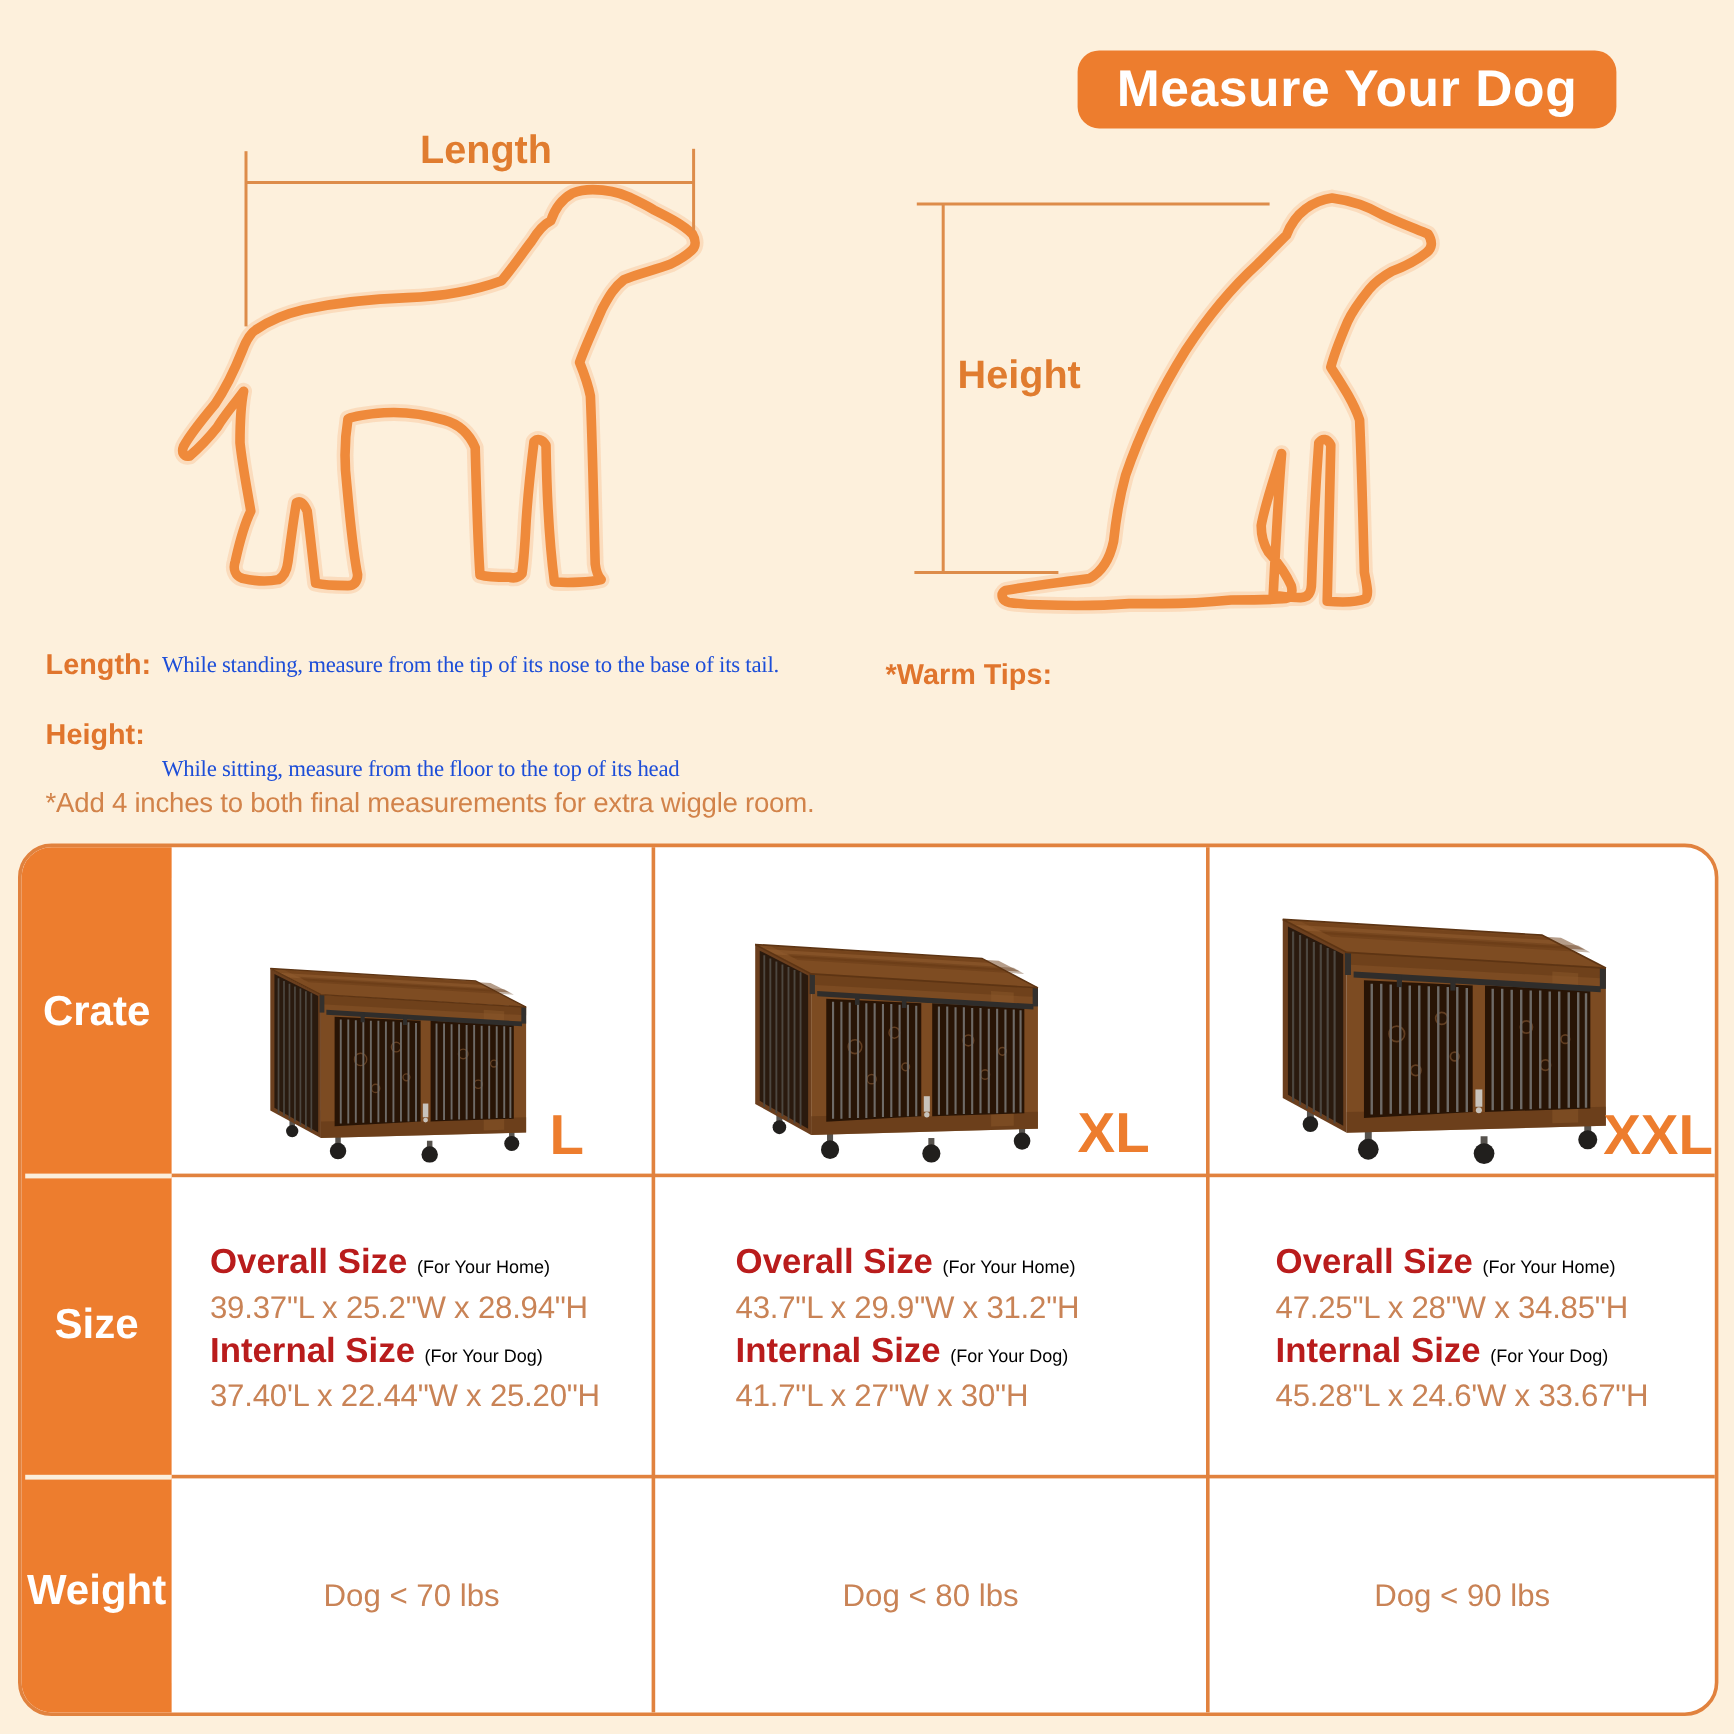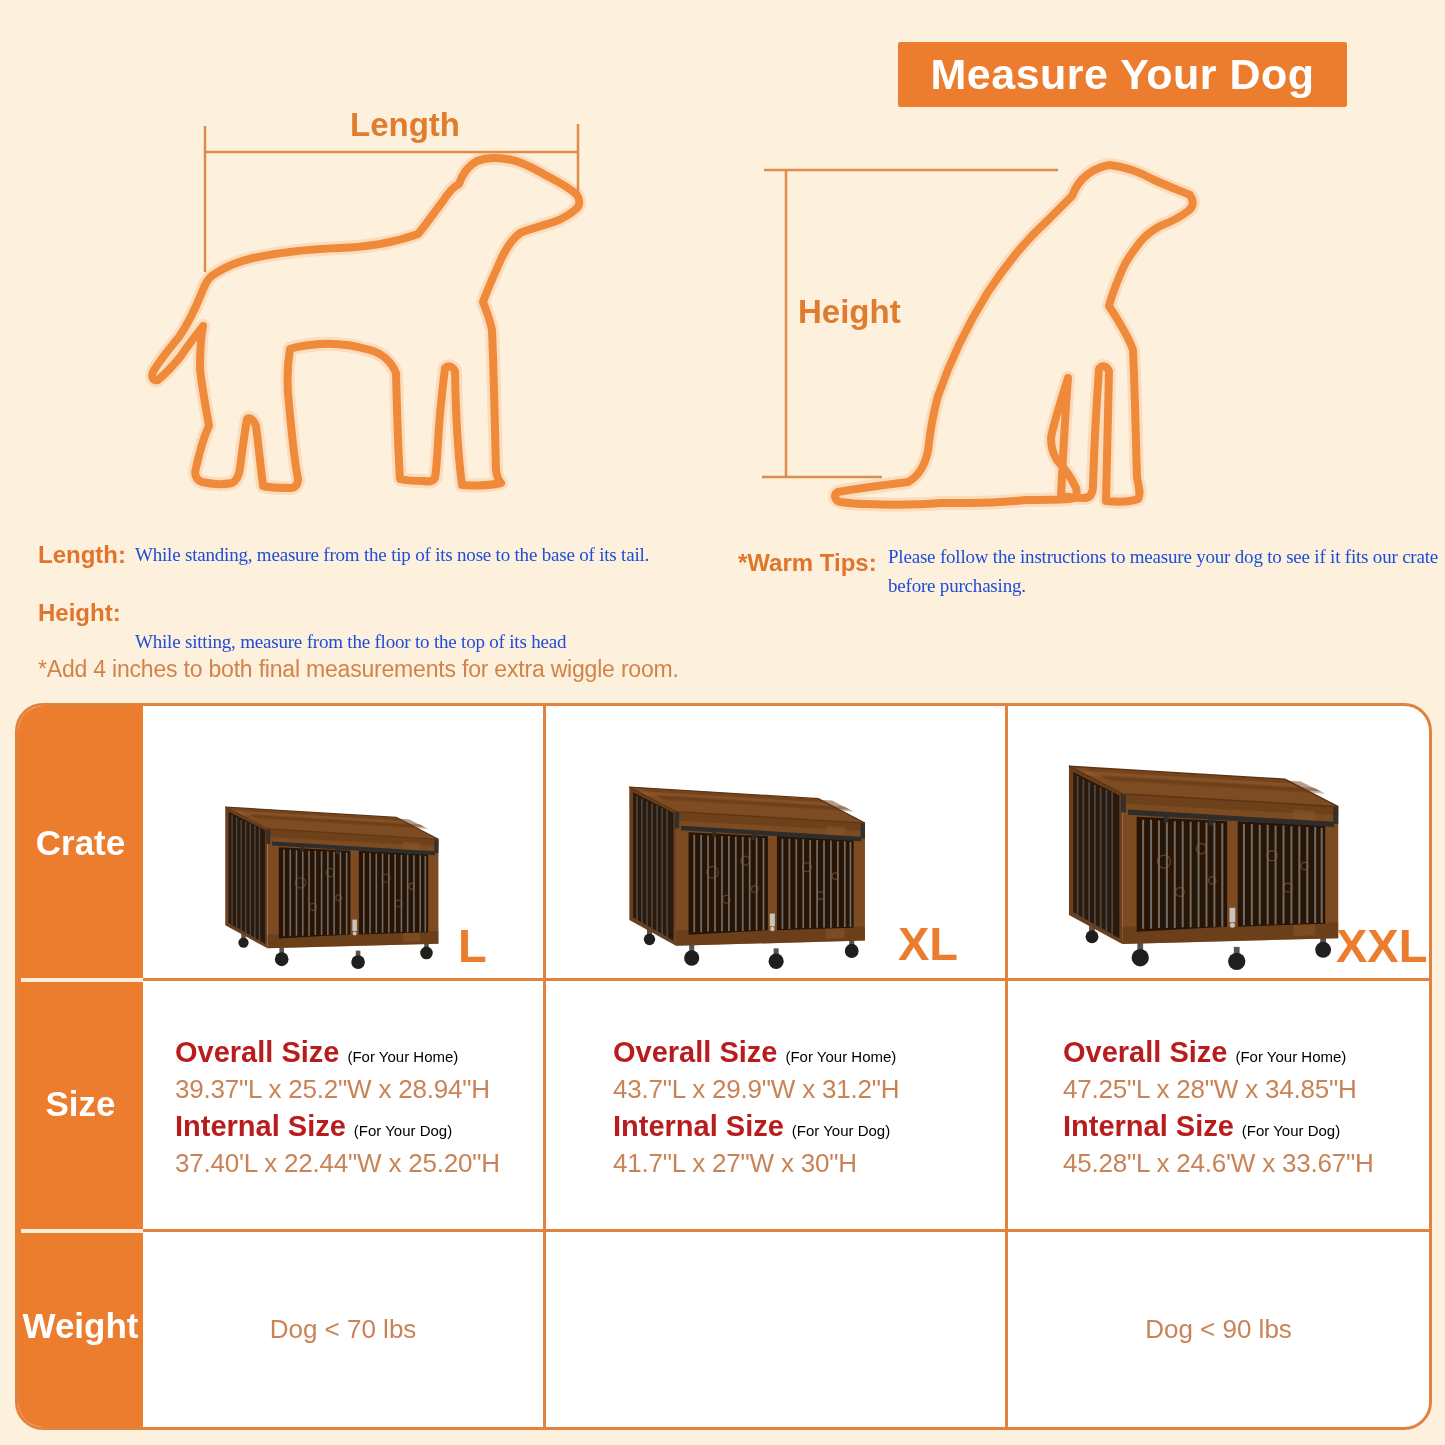--- a/index.html
+++ b/index.html
@@ -1,21 +1,21 @@
 <!DOCTYPE html>
 <html><head>
 <meta charset="utf-8">
 <style>
   html,body{margin:0;padding:0;background:#fdf0dc;}
   #canvas{position:relative;width:1445px;height:1445px;background:#fdf0dc;overflow:hidden;
           font-family:"Liberation Sans",sans-serif;}
   .abs{position:absolute;}
 
   
-  .title-badge{left:898px;top:42px;width:449px;height:65px;background:#ed7d2e;border-radius:2px;
+  .title-badge{left:898px;top:42px;width:449px;height:65px;background:#ed7d2e;border-radius:18px;
     display:flex;align-items:center;justify-content:center;color:#ffffff;font-size:43px;font-weight:bold;
     letter-spacing:.5px;}
 
   
   .measure-label{color:#e07c2f;font-size:33px;font-weight:600;}
 
   
   .instr-label{color:#e0752d;font-size:24px;font-weight:bold;}
   .instr-text{color:#1d4ed8;font-size:19px;line-height:29px;letter-spacing:-.2px;font-family:Liberation Serif, serif;}
   .note-text{color:#d2834a;font-size:23px;letter-spacing:-.2px;}
@@ -138,21 +138,20 @@
   </svg>
   <div class="abs measure-label" style="left:798px;top:293px">Height</div>
 
   <div class="abs instr-label" style="left:38px;top:541px">Length:</div>
   <div class="abs instr-text" style="left:135px;top:540px;width:575px">While standing, measure from the tip of its nose to the base of its tail.</div>
   <div class="abs instr-label" style="left:38px;top:599px">Height:</div>
   <div class="abs instr-text" style="left:135px;top:627px;width:575px">While sitting, measure from the floor to the top of its head</div>
   <div class="abs note-text" style="left:38px;top:656px;width:720px">*Add 4 inches to both final measurements for extra wiggle room.</div>
 
   <div class="abs instr-label" style="left:738px;top:549px">*Warm Tips:</div>
-  <div class="abs instr-text" style="left:888px;top:542px;width:556px">Please follow the instructions to measure your dog to see if it fits our crate before purchasing.</div>
 
   <div class="abs size-table">
     <div class="abs hdr-col"></div>
     <div class="abs vdiv" style="left:525px"></div>
     <div class="abs vdiv" style="left:987px"></div>
     <div class="abs hdiv" style="top:272px"></div>
     <div class="abs hdiv" style="top:523px"></div>
     <div class="abs hdr-gap" style="top:272px"></div>
     <div class="abs hdr-gap" style="top:523px"></div>
 
@@ -189,16 +188,17 @@
     </div>
 
     <div class="abs size-block" style="left:1045px;top:328px">
       <div class="row1"><span class="size-heading">Overall Size</span><span class="size-sub">(For Your Home)</span></div>
       <div class="size-dims">47.25"L x 28"W x 34.85"H</div>
       <div class="row1"><span class="size-heading">Internal Size</span><span class="size-sub">(For Your Dog)</span></div>
       <div class="size-dims">45.28"L x 24.6'W x 33.67"H</div>
     </div>
 
     <div class="abs weight-text" style="left:125px;width:400px;top:608px">Dog &lt; 70 lbs</div>
+    <div class="abs weight-text" style="left:528px;width:459px;top:608px">Dog &lt; 80 lbs</div>
     <div class="abs weight-text" style="left:990px;width:421px;top:608px">Dog &lt; 90 lbs</div>
   </div>
 
 </div>
 
 </body></html>

